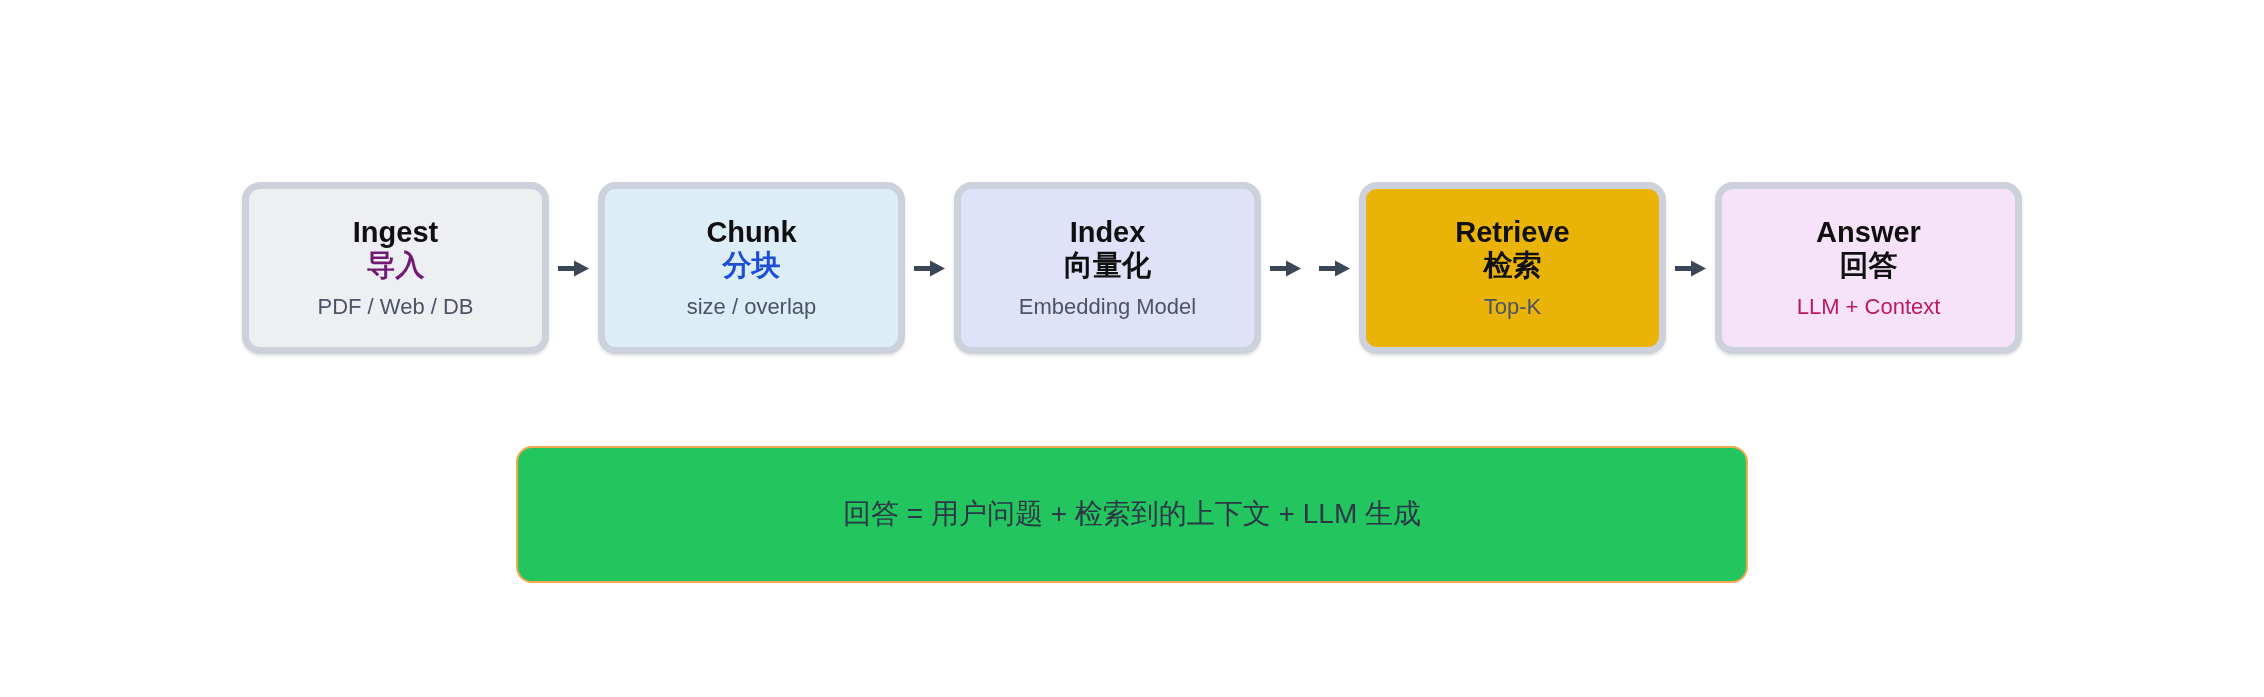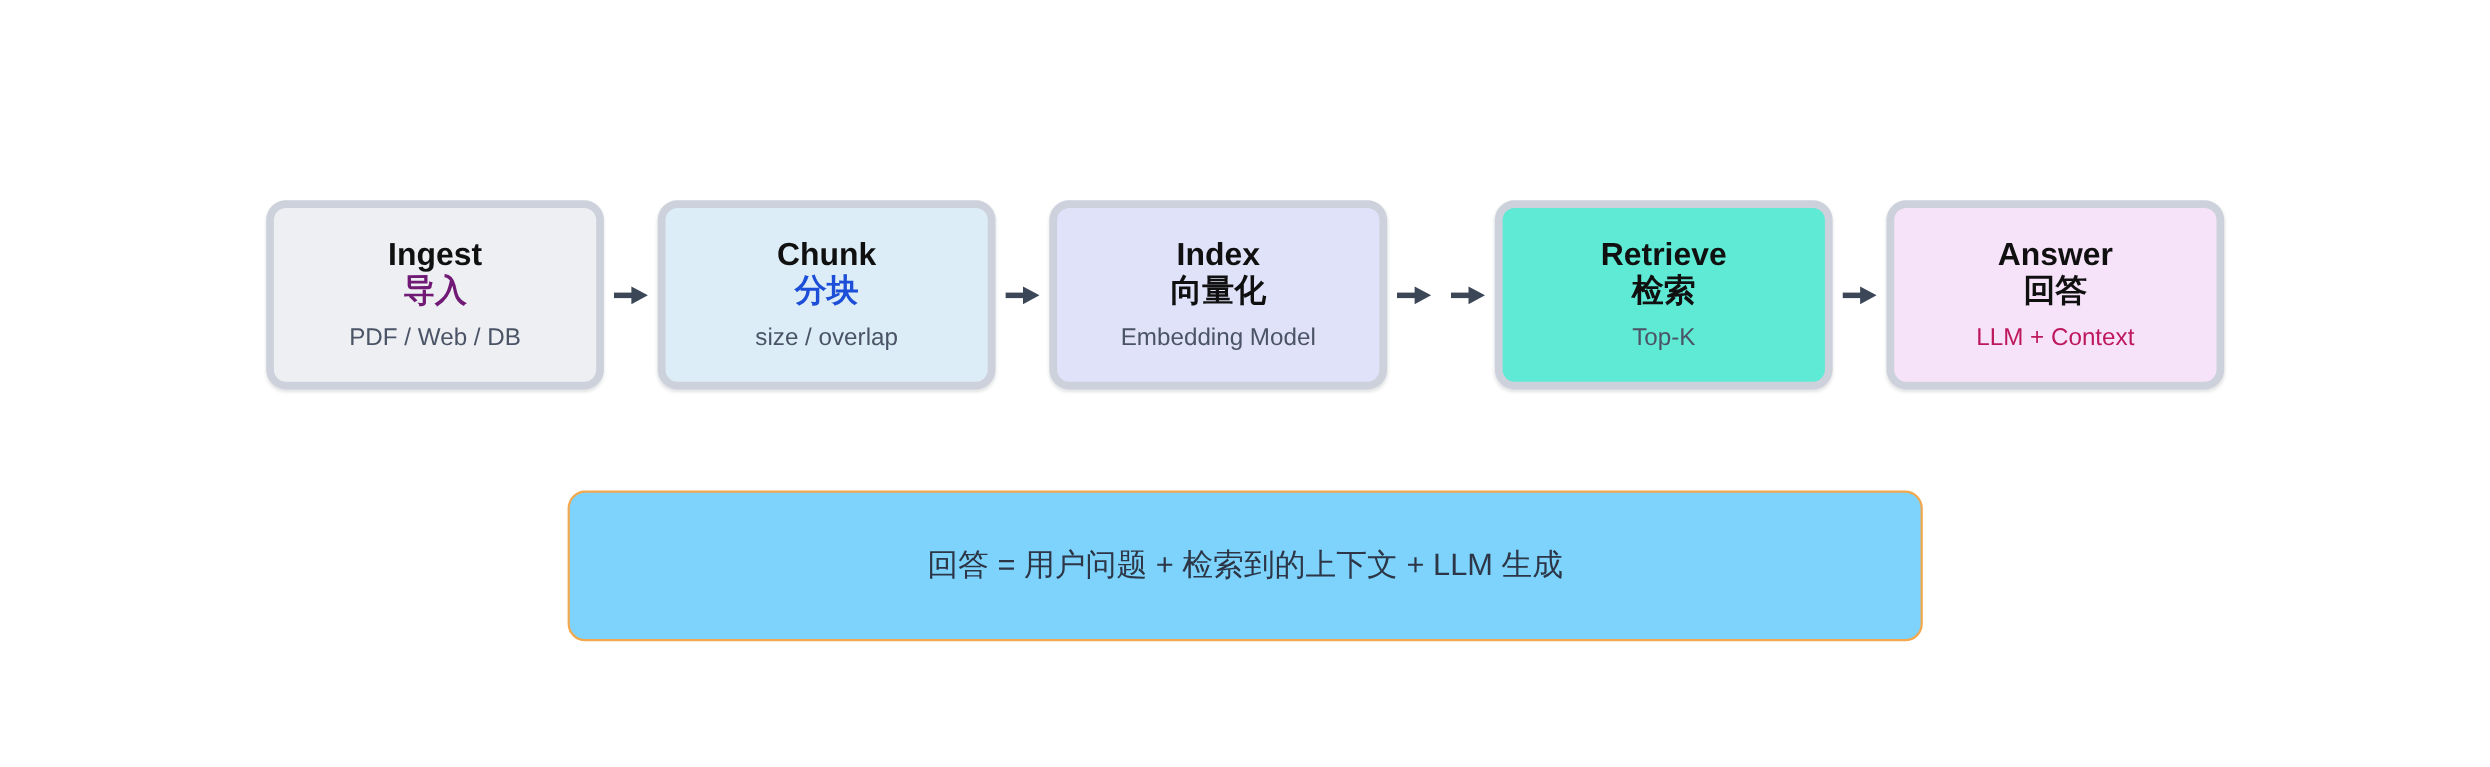--- a/index.html
+++ b/index.html
@@ -145,21 +145,21 @@
 
     <div class="arrow-cell">
       <svg width="31" height="17" viewBox="0 0 31 17">
         <g style="fill: rgb(59, 71, 87);">
           <rect x="0" y="6" width="18" height="5"></rect>
           <polygon points="16,0.5 31,8.5 16,16.5"></polygon>
         </g>
       </svg>
     </div>
 
-    <div class="flow-box" style="background: #5eead4; border-color: rgb(205, 209, 219);">
+    <div class="flow-box" style="background: #eab308; border-color: rgb(205, 209, 219);">
       <div class="t" style="color: rgb(16, 16, 16);">Retrieve</div>
       <div class="t" style="color: rgb(16, 16, 16); font-family: Liberation Serif, serif;">检索</div>
       <div class="s" style="color: rgb(74, 84, 102);">Top-K</div>
     </div>
 
     <div class="arrow-cell">
       <svg width="31" height="17" viewBox="0 0 31 17">
         <g style="fill: rgb(59, 71, 87);">
           <rect x="0" y="6" width="18" height="5"></rect>
           <polygon points="16,0.5 31,8.5 16,16.5"></polygon>
@@ -168,17 +168,17 @@
     </div>
 
     <div class="flow-box" style="background: rgb(246, 227, 249); border-color: rgb(205, 209, 219);">
       <div class="t" style="color: rgb(16, 16, 16);">Answer</div>
       <div class="t" style="color: rgb(16, 16, 16);">回答</div>
       <div class="s" style="color: #be185d;">LLM + Context</div>
     </div>
 
   </div>
 
-  <div class="note-box" style="background: #7dd3fc; border-color: rgb(244, 168, 77);">
+  <div class="note-box" style="background: #22c55e; border-color: rgb(244, 168, 77);">
     <div class="note-text" style="color: rgb(44, 54, 71);">回答 = 用户问题 + 检索到的上下文 + LLM 生成</div>
   </div>
 
 </div>
 
 </body></html>

